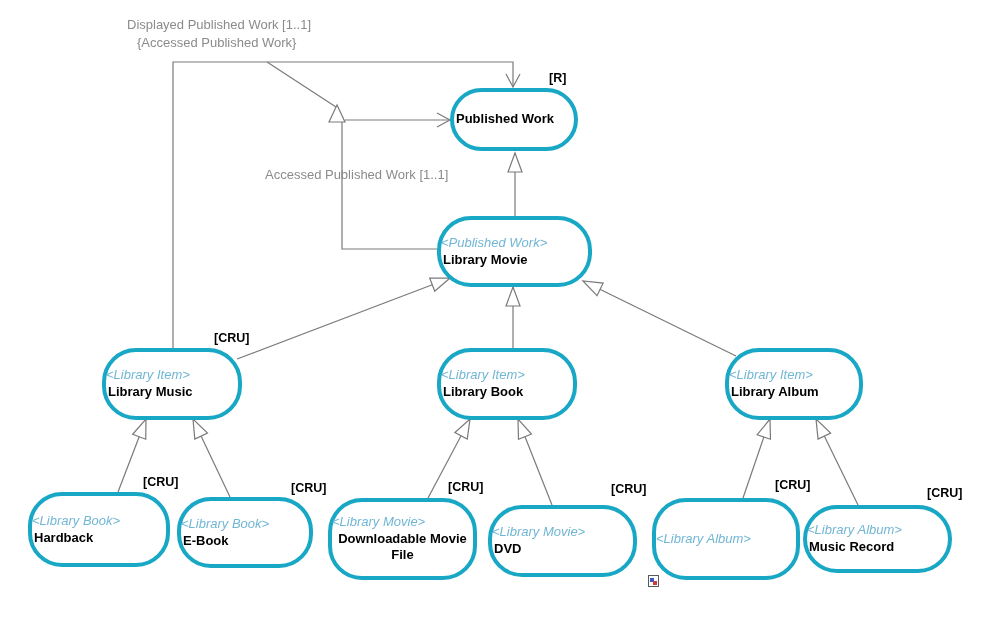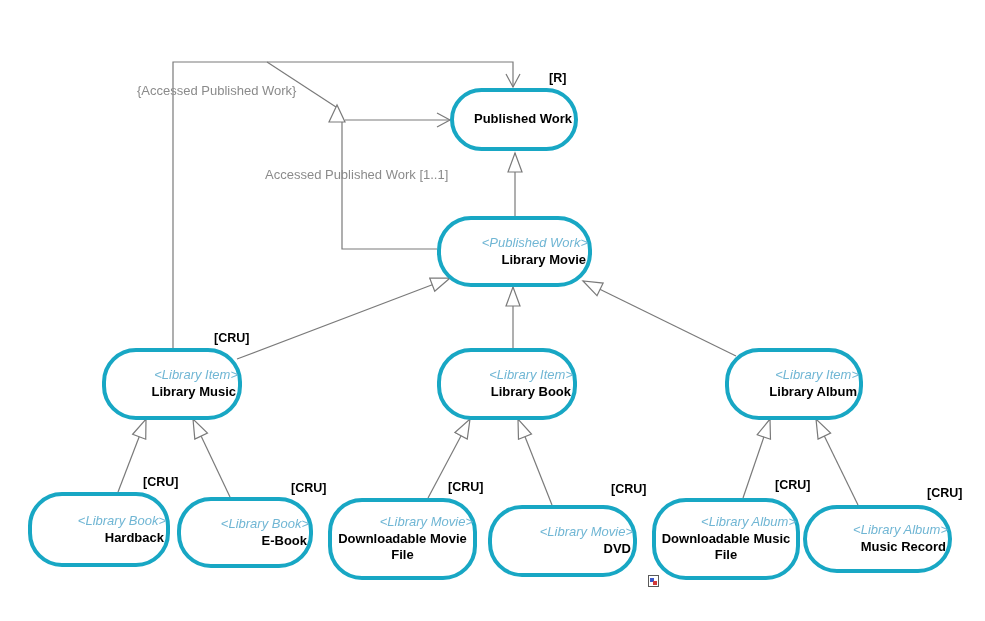--- a/index.html
+++ b/index.html
@@ -14,21 +14,21 @@
   #edges{position:absolute;left:0;top:0;}
 
   .node{
     position:absolute;
     box-sizing:border-box;
     border:4px solid var(--teal);
     border-radius:34px;
     background:#fff;
     display:flex;
     flex-direction:column;
-    align-items:flex-end;
+    align-items:flex-start;
     justify-content:center;
     text-align:center;
   }
   .stereo{
     font-style:italic;
     font-size:13px;
     line-height:1.3;
     color:var(--stereo);
     white-space:nowrap;
   }
@@ -72,21 +72,21 @@
   #b-cru-book{left:214px;top:331px;}
   #b-cru-hardback{left:143px;top:475px;}
   #b-cru-ebook{left:291px;top:481px;}
   #b-cru-dmf{left:448px;top:480px;}
   #b-cru-dvd{left:611px;top:482px;}
   #b-cru-dmuf{left:775px;top:478px;}
   #b-cru-mrec{left:927px;top:486px;}
 
   
   #lbl-displayed{left:127px;top:17px;}
-  #lbl-constraint{left:137px;top:35px;margin-top:48px;}
+  #lbl-constraint{left:137px;top:35px;}
   #lbl-accessed{left:265px;top:167px;}
 
   
   #overlap-icon{
     position:absolute;left:648px;top:575px;width:11px;height:12px;
     box-sizing:border-box;border:1px solid #5a5a5a;background:#fff;
   }
   #overlap-icon::before{
     content:"";position:absolute;left:1px;top:2px;width:4px;height:4px;background:#3a57c8;
   }
@@ -121,20 +121,21 @@
     <line x1="513" y1="348" x2="513" y2="287" stroke="#7a7a7a" stroke-width="1.2" marker-end="url(#m-tri)"></line>
     <line x1="736" y1="356" x2="583" y2="281" stroke="#7a7a7a" stroke-width="1.2" marker-end="url(#m-tri)"></line>
     <line x1="118" y1="492" x2="146" y2="419" stroke="#7a7a7a" stroke-width="1.2" marker-end="url(#m-tri)"></line>
     <line x1="230" y1="497" x2="193" y2="419" stroke="#7a7a7a" stroke-width="1.2" marker-end="url(#m-tri)"></line>
     <line x1="428" y1="498" x2="470" y2="419" stroke="#7a7a7a" stroke-width="1.2" marker-end="url(#m-tri)"></line>
     <line x1="552" y1="505" x2="518" y2="419" stroke="#7a7a7a" stroke-width="1.2" marker-end="url(#m-tri)"></line>
     <line x1="743" y1="498" x2="770" y2="419" stroke="#7a7a7a" stroke-width="1.2" marker-end="url(#m-tri)"></line>
     <line x1="858" y1="505" x2="816" y2="419" stroke="#7a7a7a" stroke-width="1.2" marker-end="url(#m-tri)"></line>
   </svg>
 
+  <span class="edge-label" id="lbl-displayed">Displayed Published Work [1..1]</span>
   <span class="edge-label" id="lbl-constraint">{Accessed Published Work}</span>
   <span class="edge-label" id="lbl-accessed">Accessed Published Work [1..1]</span>
 
   <span class="badge" id="b-r">[R]</span>
   <span class="badge" id="b-cru-book">[CRU]</span>
   <span class="badge" id="b-cru-hardback">[CRU]</span>
   <span class="badge" id="b-cru-ebook">[CRU]</span>
   <span class="badge" id="b-cru-dmf">[CRU]</span>
   <span class="badge" id="b-cru-dvd">[CRU]</span>
   <span class="badge" id="b-cru-dmuf">[CRU]</span>
@@ -180,21 +181,20 @@
     <span class="nname">Downloadable Movie File</span>
   </div>
 
   <div class="node" id="n-dvd">
     <span class="stereo">&lt;Library Movie&gt;</span>
     <span class="nname">DVD</span>
   </div>
 
   <div class="node" id="n-dmuf">
     <span class="stereo">&lt;Library Album&gt;</span>
-    <span class="nname">Downloadable Music File</span>
   </div>
 
   <div class="node" id="n-music-record">
     <span class="stereo">&lt;Library Album&gt;</span>
     <span class="nname">Music Record</span>
   </div>
 
   <div id="overlap-icon"></div>
 
 </div>

